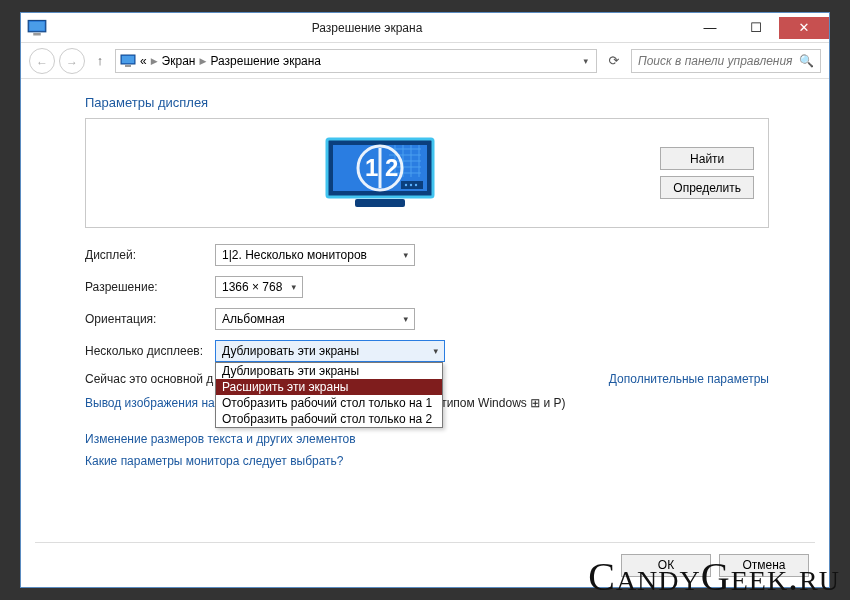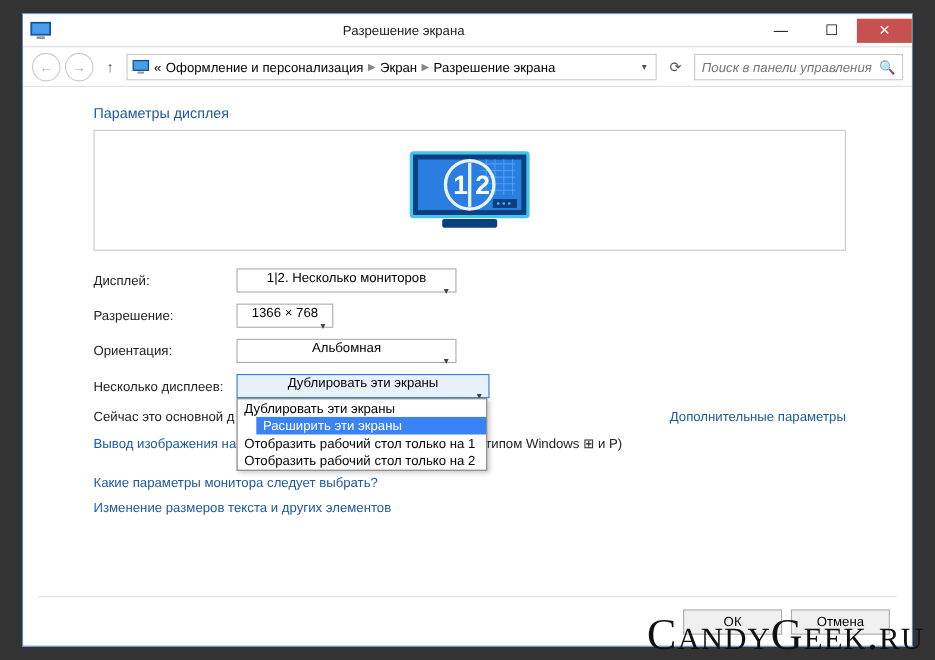--- a/index.html
+++ b/index.html
@@ -24,26 +24,26 @@
 .search .mag { color: #666; font-size: 12px; }
 .content { flex: 1; padding: 16px 60px 8px 64px; overflow: hidden; position: relative; }
 h2.section { color: #1e5aa0; font-size: 13px; font-weight: normal; margin-bottom: 8px; }
 .preview-box { border: 1px solid #c9c9c9; height: 110px; display: flex; align-items: center; padding: 0 14px; margin-bottom: 16px; position: relative; }
 .preview-ill { flex: 1; display: flex; justify-content: center; }
 .btn-col { display: flex; flex-direction: column; gap: 6px; }
 .btn { min-width: 90px; height: 23px; border: 1px solid #acacac; background: #f0f0f0; font-size: 12px; padding: 0 12px; display: flex; align-items: center; justify-content: center; cursor: default; }
 .btn.disabled { color: #a0a0a0; }
 .form-row { display: flex; align-items: center; margin-bottom: 10px; font-size: 12px; }
 .form-row .lbl { width: 130px; color: #222; }
-.combo { height: 22px; border: 1px solid #acacac; background: #fff; display: flex; align-items: center; padding: 0 6px 0 6px; font-size: 12px; position: relative; flex-direction: column; }
+.combo { height: 22px; border: 1px solid #acacac; background: #fff; display: flex; align-items: center; padding: 0 6px 0 6px; font-size: 12px; position: relative; }
 .combo .arr { margin-left: auto; font-size: 9px; color: #444; padding-left: 6px; }
 .combo.open { border: 1px solid #2a7de1; background: #e8f1fb; }
 .dropdown { position: absolute; left: -1px; top: 21px; border: 1px solid #7a7a7a; background: #fff; z-index: 10; min-width: 100%; box-shadow: 2px 2px 4px rgba(0,0,0,0.2); }
 .dropdown .opt { padding: 1px 6px; font-size: 12px; white-space: nowrap; }
-.dropdown .opt.sel { background: #3b82f6; color: #fff; margin-left: 17px; }
+.dropdown .opt.sel { background: #7f1d1d; color: #fff; }
 .link { color: #1e5aa0; font-size: 12px; cursor: default; }
 .status-text { font-size: 12px; color: #222; }
 .bottom-links { margin-top: 22px; display: flex; flex-direction: column; gap: 8px; }
 .footer-sep { border-top: 1px solid #ddd; margin: 0 14px; }
 .footer { height: 44px; display: flex; align-items: center; justify-content: flex-end; gap: 8px; padding: 0 20px; }
 .watermark { position: absolute; right: 10px; bottom: 0px; font-family: 'Times New Roman', serif; font-size: 40px; color: #111; letter-spacing: 1px; font-variant: small-caps; }
 .mon-icon svg, .titlebar .icon svg { width: 100%; height: 100%; }
 .right-links { margin-left: auto; }
 </style>
 </head>
@@ -72,21 +72,20 @@
     <div class="nav-up">↑</div>
     <div class="addr">
       <span class="mon-icon">
         <svg viewBox="0 0 16 16">
             <rect x="1" y="2" width="14" height="9" fill="#2a7de1" stroke="#164a8a"></rect>
             <rect x="2" y="3" width="12" height="7" fill="#4a9de8"></rect>
             <rect x="5" y="12" width="6" height="2" fill="#999"></rect>
           </svg>
       </span>
       <span>«</span>
-      <span>Оформление и персонализация</span>
       <span class="sep">▶</span>
       <span>Экран</span>
       <span class="sep">▶</span>
       <span>Разрешение экрана</span>
       <span class="drop">▾</span>
     </div>
     <div class="refresh">⟳</div>
     <div class="search">
       <input placeholder="Поиск в панели управления" style="">
       <span class="mag">🔍</span>
@@ -117,20 +116,22 @@
             <circle cx="96" cy="52" r="1.2" fill="#5ab3ff"></circle>
             <circle cx="101" cy="52" r="1.2" fill="#5ab3ff"></circle>
           <circle cx="65" cy="35" r="22" fill="none" stroke="#fff" stroke-width="3" opacity="0.9"></circle>
           <line x1="65" y1="15" x2="65" y2="55" stroke="#fff" stroke-width="3" opacity="0.9"></line>
           <text x="50" y="43" font-size="24" font-weight="bold" fill="#fff">1</text>
           <text x="70" y="43" font-size="24" font-weight="bold" fill="#fff">2</text>
           <rect x="40" y="66" width="50" height="8" rx="2" fill="#0b3f7d"></rect>
         </svg>
       </div>
       <div class="btn-col">
+        <div class="btn">Найти</div>
+        <div class="btn">Определить</div>
       </div>
     </div>
 
     <div class="form-row">
       <span class="lbl">Дисплей:</span>
       <div class="combo" style="width:200px">
         <span>1|2. Несколько мониторов</span>
         <span class="arr">▾</span>
       </div>
     </div>
@@ -171,22 +172,22 @@
     </div>
 
     <div class="form-row">
       <span class="link">Вывод изображения на</span>
       <span class="status-text" style="margin-left:220px">
         <span>отипом Windows</span> <span>⊞</span><span> и P)</span>
       </span>
     </div>
 
     <div class="bottom-links">
+      <span class="link">Изменение размеров текста и других элементов</span>
       <span class="link">Какие параметры монитора следует выбрать?</span>
-      <span class="link">Изменение размеров текста и других элементов</span>
     </div>
   </div>
 
   <div class="footer-sep"></div>
   <div class="footer">
     <div class="btn">ОК</div>
     <div class="btn">Отмена</div>
   </div>
 </div>
 

